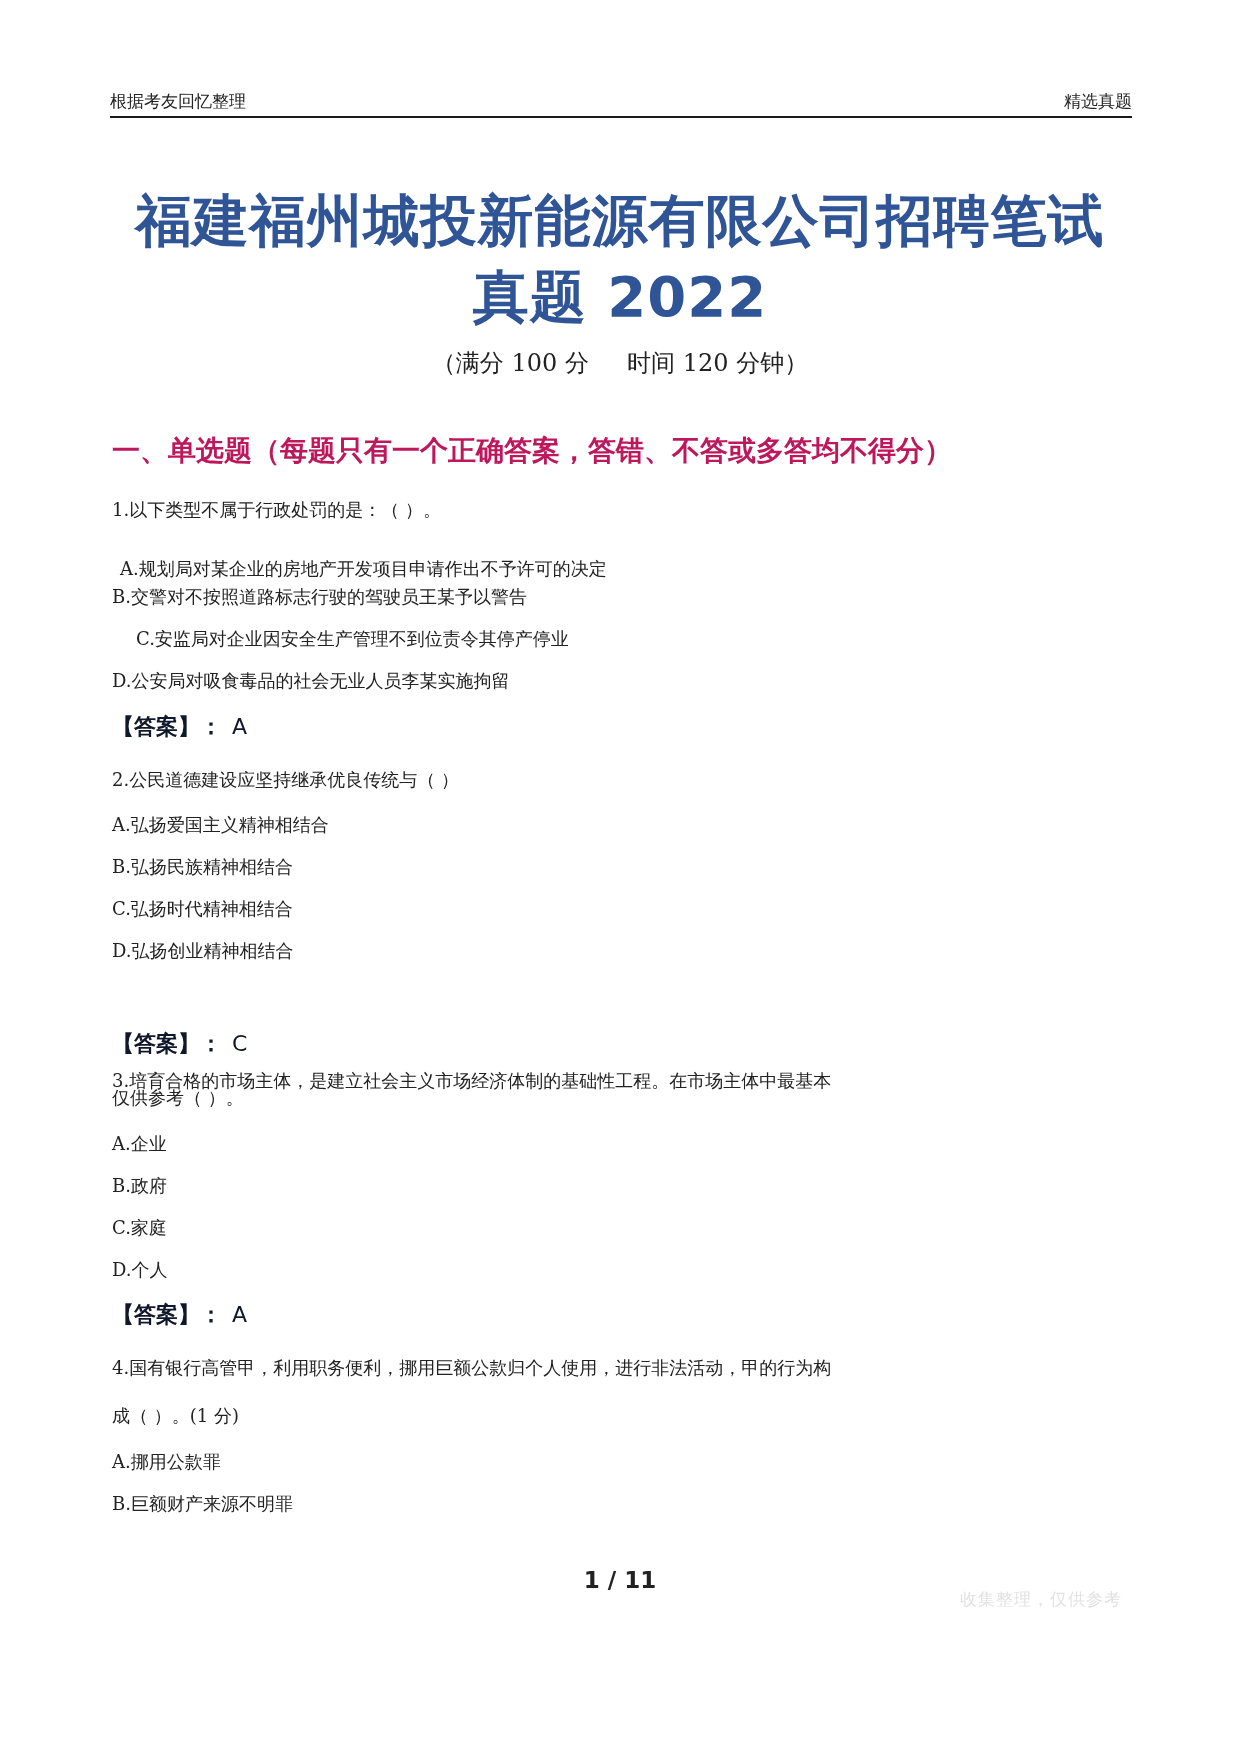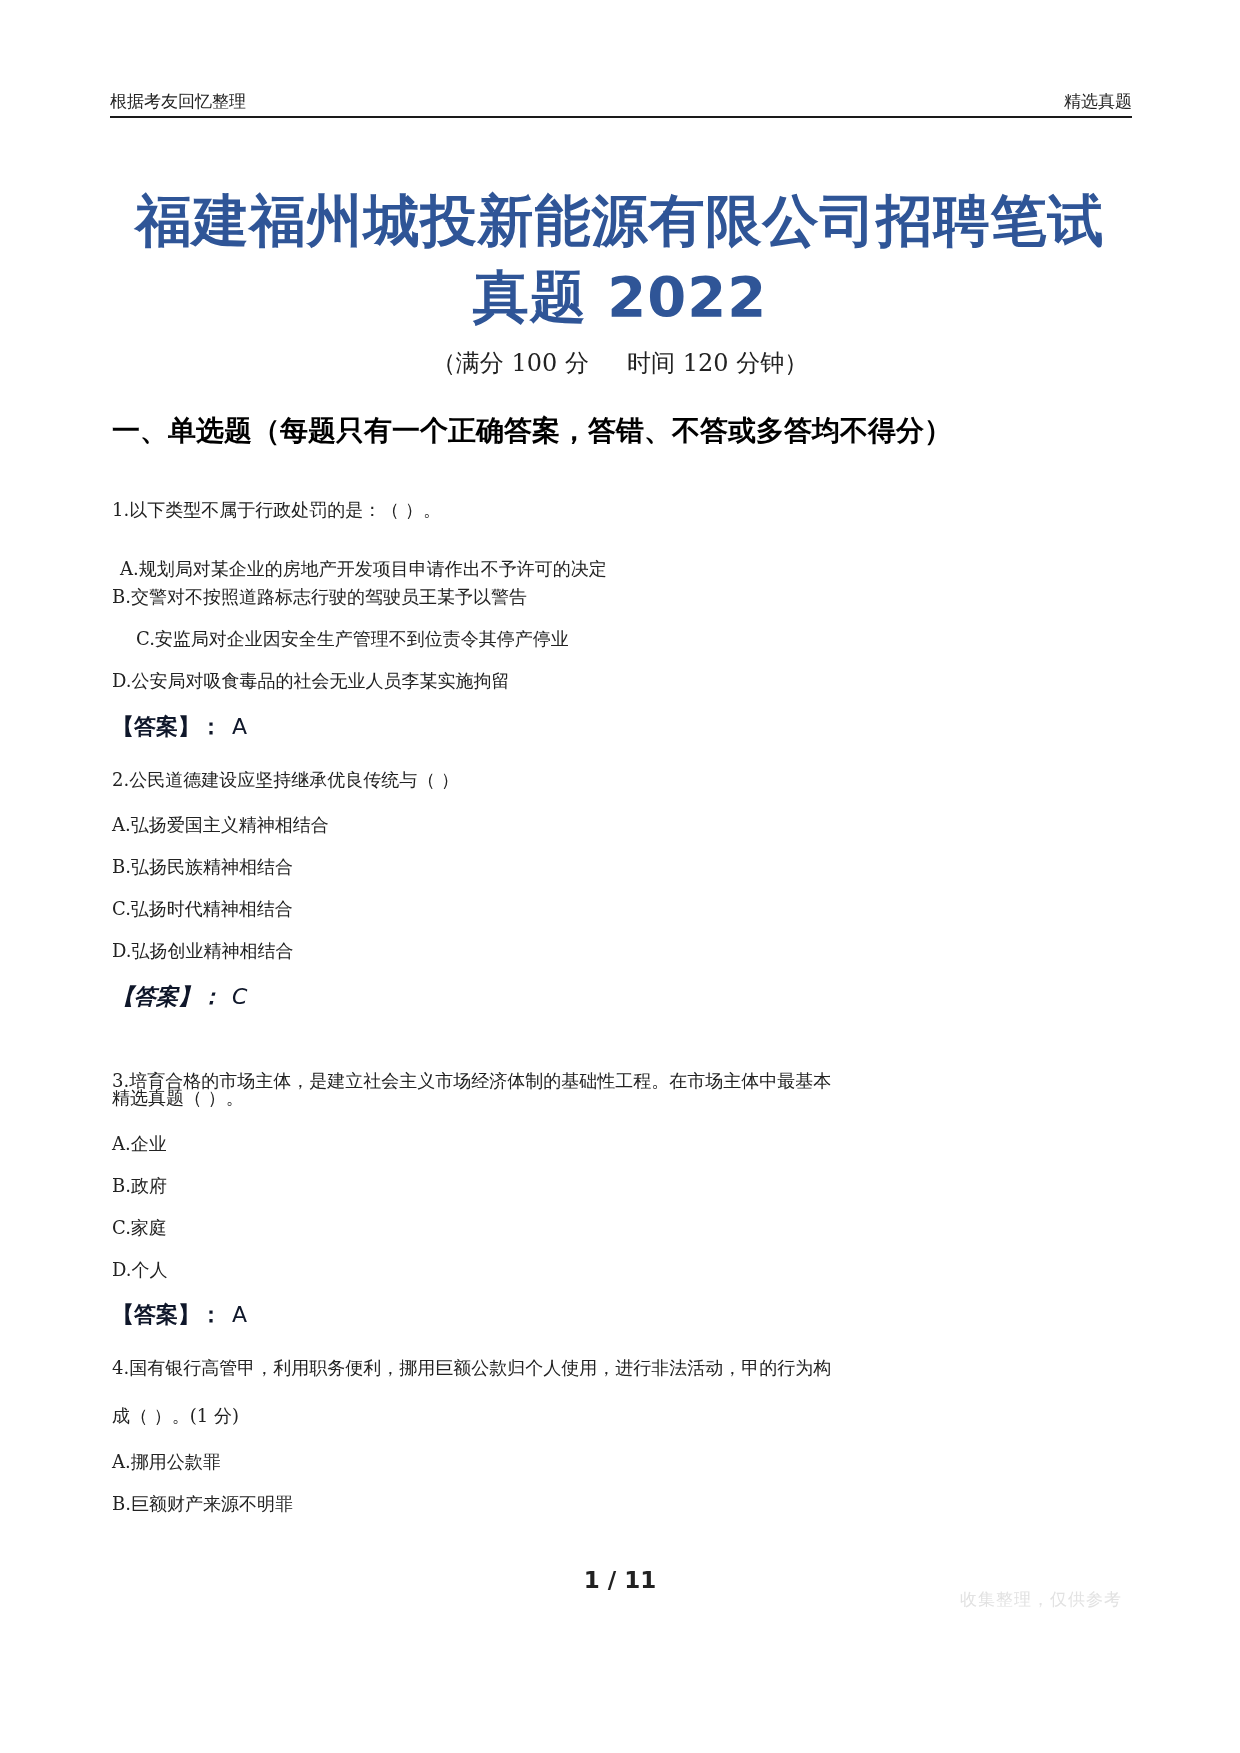--- a/index.html
+++ b/index.html
@@ -2,21 +2,21 @@
 <html><head>
 <meta charset="utf-8">
 <style>
   html, body { margin: 0; padding: 0; background: #ffffff; }
   body { width: 1240px; height: 1753px; position: relative; overflow: hidden; font-family: "DejaVu Serif", "Liberation Serif", serif; color: #1a1a1a; }
   .page { position: absolute; left: 0; top: 0; width: 1240px; height: 1267px; }
   .header { position: absolute; left: 110px; top: 86px; width: 1022px; height: 30px; display: flex; justify-content: space-between; align-items: center; font-family: "DejaVu Sans", "Liberation Sans", sans-serif; font-size: 17px; color: #222; }
   .header-rule { position: absolute; left: 110px; top: 116px; width: 1022px; height: 2px; background: #1a1a1a; }
   .title { position: absolute; left: 100px; top: 183px; width: 1040px; text-align: center; font-family: "DejaVu Sans", "Liberation Sans", sans-serif; font-weight: bold; font-size: 56px; line-height: 76px; color: #2f5597; letter-spacing: 1px; }
   .subtitle { position: absolute; left: 100px; top: 347px; width: 1040px; text-align: center; font-size: 24px; color: #222; white-space: pre; }
-  .section-heading { position: absolute; left: 112px; top: 412px; font-family: "DejaVu Sans", "Liberation Sans", sans-serif; font-weight: bold; font-size: 28px; color: #000000; }
+  .section-heading { position: absolute; left: 112px; top: 432px; font-family: "DejaVu Sans", "Liberation Sans", sans-serif; font-weight: bold; font-size: 28px; color: #be185d; }
   .line { position: absolute; left: 112px; font-size: 18px; color: #222; white-space: nowrap; }
   .line.wide { width: 1020px; }
   .answer { position: absolute; left: 112px; font-family: "DejaVu Sans", "Liberation Sans", sans-serif; font-size: 22px; font-weight: bold; color: #0f172a; }
   .answer .val { font-weight: normal; margin-left: 10px; }
   .page-num { position: absolute; left: 0; width: 1240px; top: 1567px; text-align: center; font-family: "DejaVu Sans", "Liberation Sans", sans-serif; font-weight: bold; font-size: 23px; color: #222; }
   .watermark { position: absolute; right: 118px; top: 1588px; font-family: "DejaVu Sans", "Liberation Sans", sans-serif; font-size: 17px; color: #e2e2e2; letter-spacing: 1px; }
 </style>
 </head>
 <body>
 
@@ -44,26 +44,26 @@
   <div class="line" style="top:669px;">D.公安局对吸食毒品的社会无业人员李某实施拘留</div>
   <div class="answer" style="top:712px;">
     <span>【答案】：</span><span class="val">A</span>
   </div>
 
   <div class="line" style="top:768px;">2.公民道德建设应坚持继承优良传统与（  ）</div>
   <div class="line" style="top:813px;">A.弘扬爱国主义精神相结合</div>
   <div class="line" style="top:855px;">B.弘扬民族精神相结合</div>
   <div class="line" style="top:897px;">C.弘扬时代精神相结合</div>
   <div class="line" style="top:939px;">D.弘扬创业精神相结合</div>
-  <div class="answer" style="top:982px;font-style:italic;">
+  <div class="answer" style="top:1029px;">
     <span>【答案】：</span><span class="val">C</span>
   </div>
 
   <div class="line wide" style="top:1038px;margin-top:31px;">3.培育合格的市场主体，是建立社会主义市场经济体制的基础性工程。在市场主体中最基本</div>
-  <div class="line" style="top:1086px;">精选真题（ ）。</div>
+  <div class="line" style="top:1086px;">仅供参考（ ）。</div>
   <div class="line" style="top:1132px;">A.企业</div>
   <div class="line" style="top:1174px;">B.政府</div>
   <div class="line" style="top:1216px;">C.家庭</div>
   <div class="line" style="top:1258px;">D.个人</div>
   <div class="answer" style="top:1300px;">
     <span>【答案】：</span><span class="val">A</span>
   </div>
 
   <div class="line wide" style="top:1356px;">4.国有银行高管甲，利用职务便利，挪用巨额公款归个人使用，进行非法活动，甲的行为构</div>
   <div class="line" style="top:1404px;">成（ ）。(1 分)</div>

